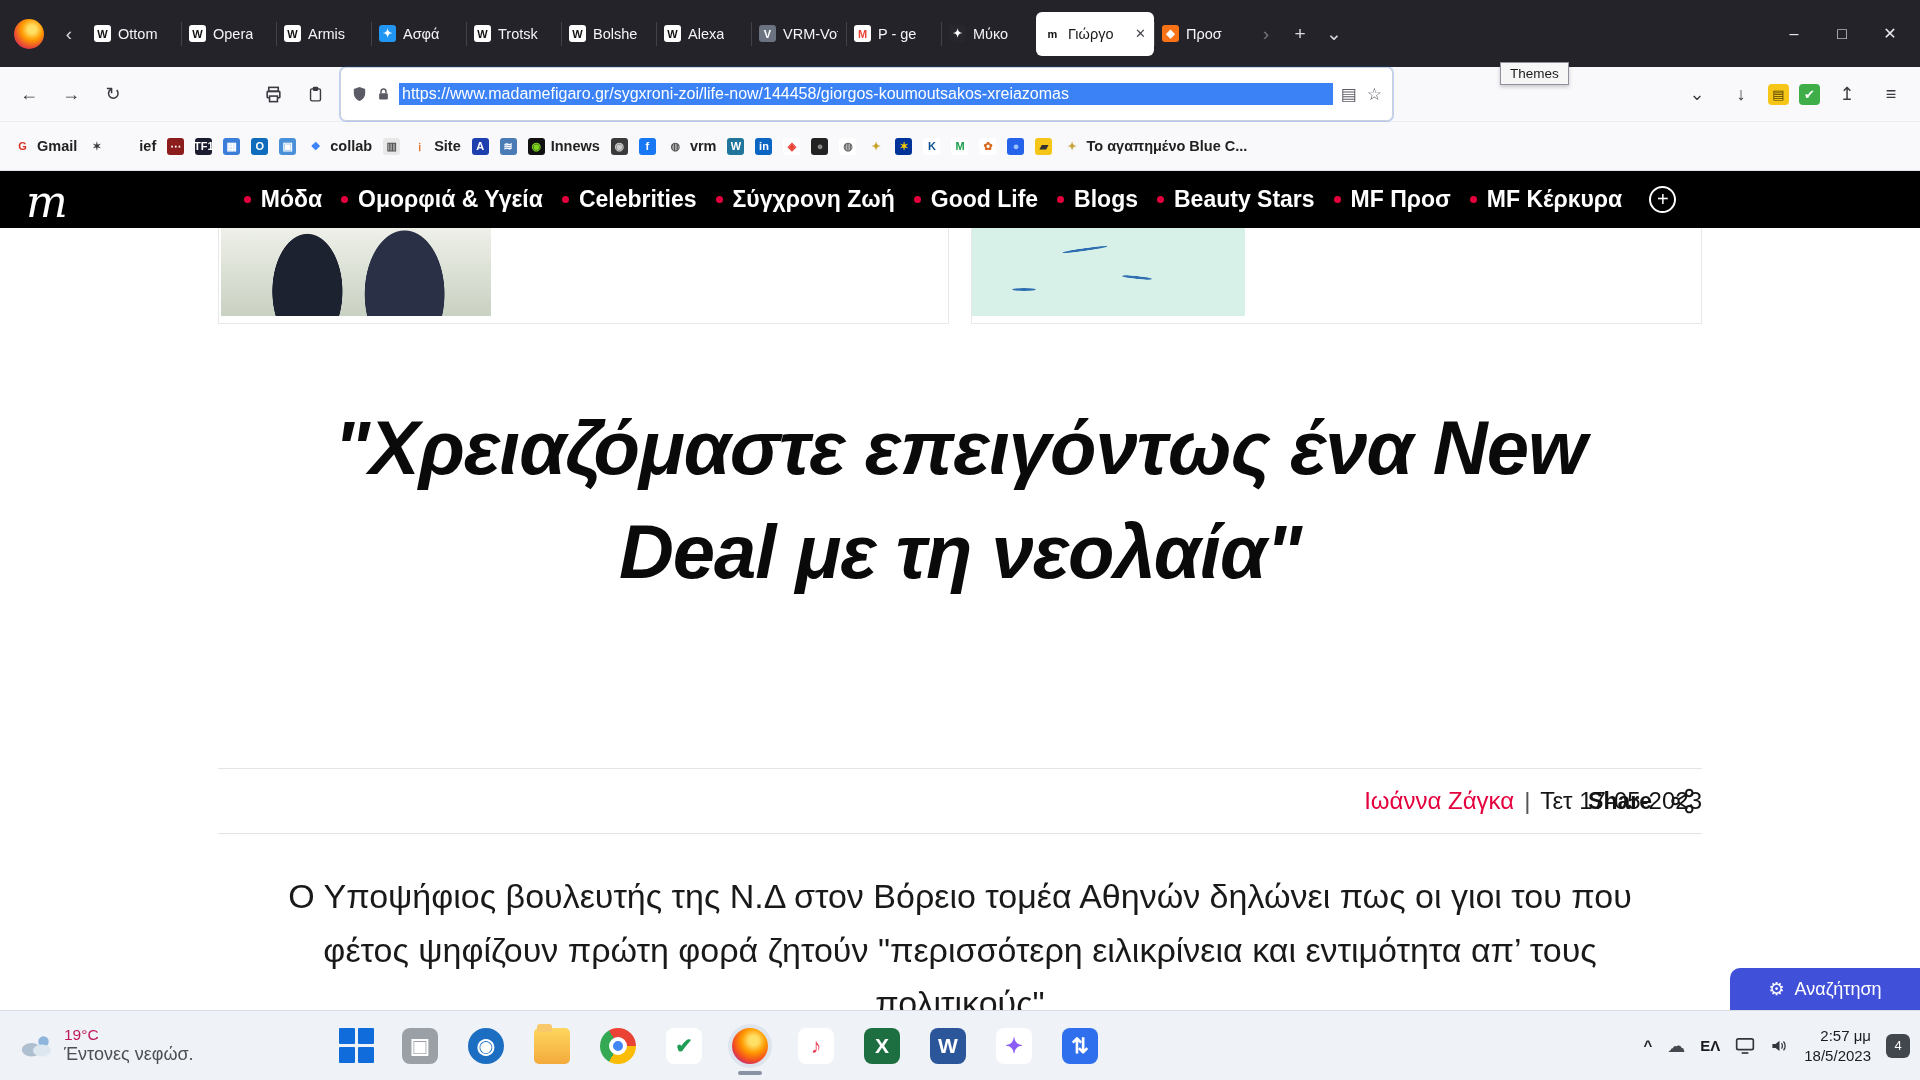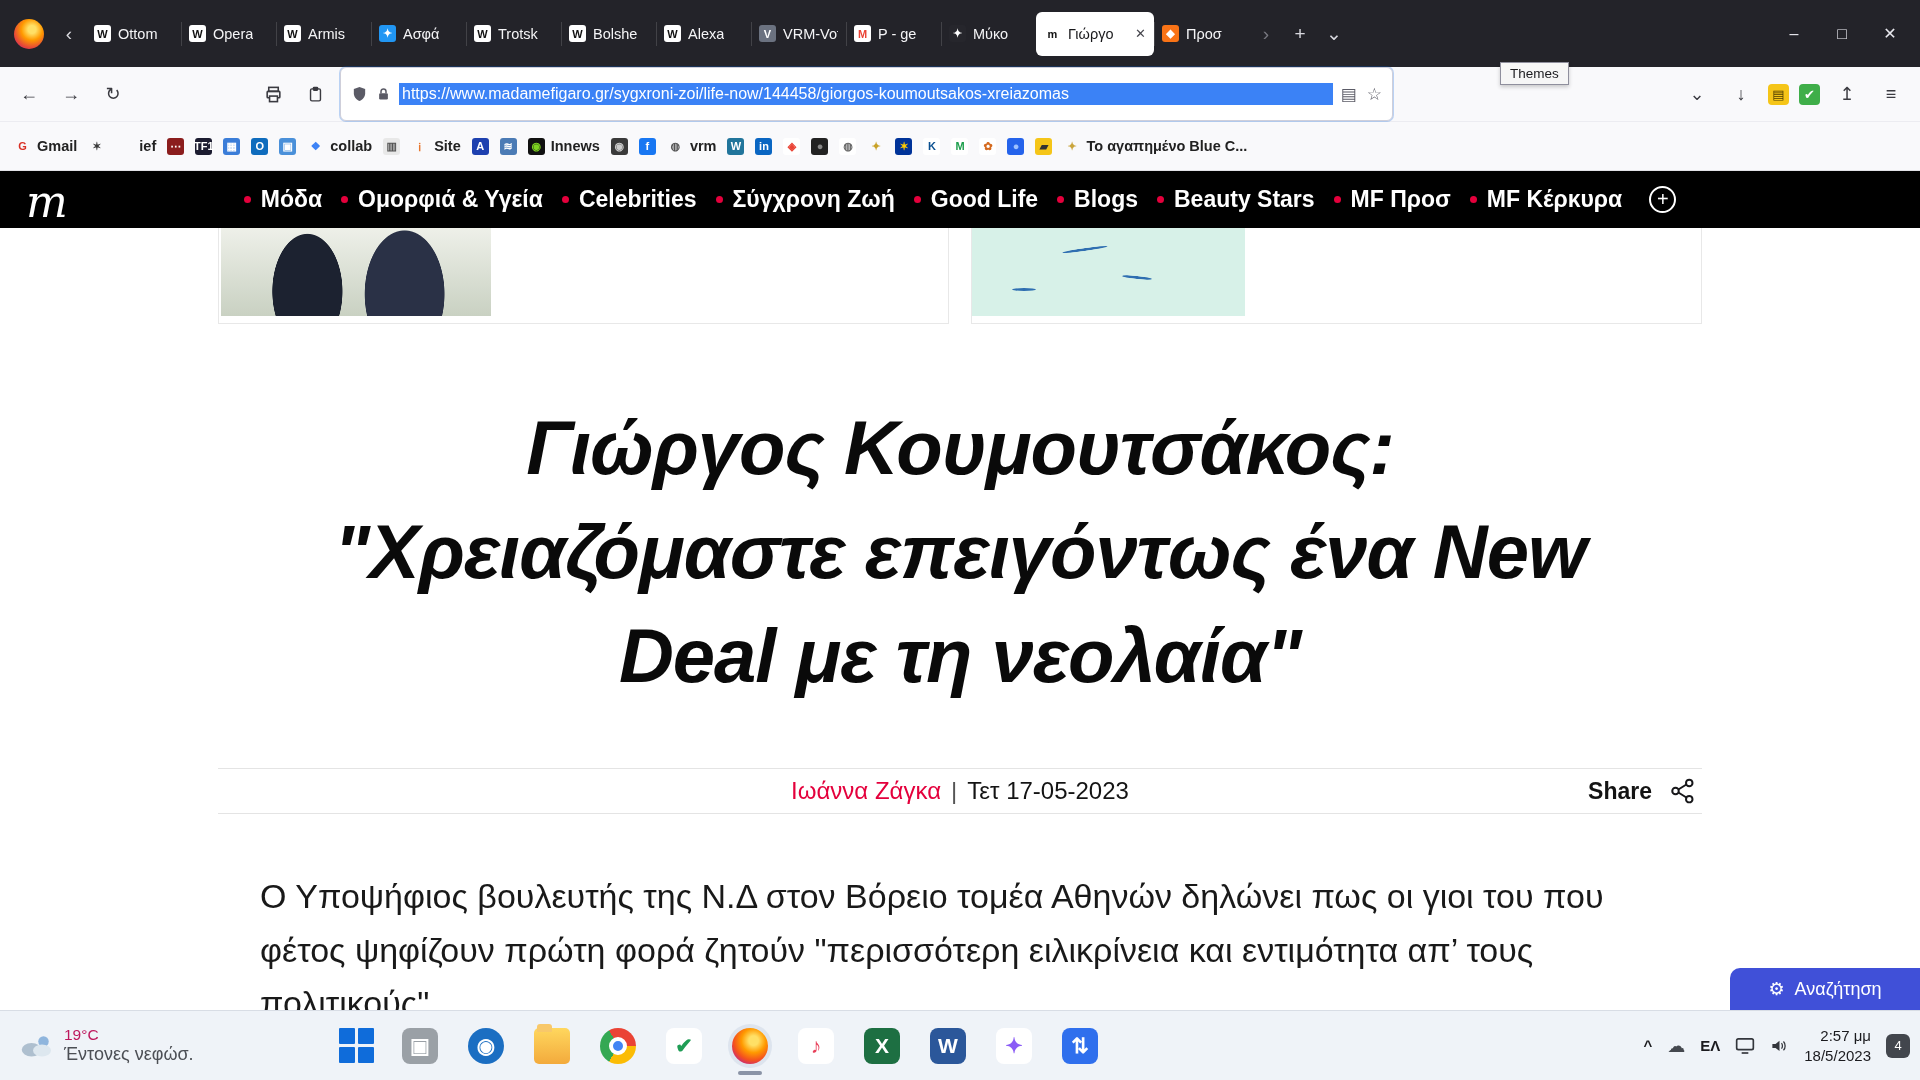--- a/index.html
+++ b/index.html
@@ -55,26 +55,26 @@
   .card1{left:0;width:731px}
   .card2{left:753px;width:731px}
   .card-img{position:absolute;top:0;bottom:7px}
   .img-people{left:2px;width:270px;background:
       radial-gradient(58px 95px at 32% 72%,#1c2230 0 60%,transparent 61%),
       radial-gradient(66px 105px at 68% 75%,#2a3146 0 60%,transparent 61%),
       linear-gradient(#eef0e9,#c9d1c2)}
   .img-mint{left:0;width:273px;background:#d7f1e8;overflow:hidden}
   .doodle{position:absolute;border-bottom:3px solid #2f6fb1;width:46px;border-radius:50%}
   .headline{position:absolute;top:168px;left:0;right:0;text-align:center;font-family:"DejaVu Serif",serif;font-style:italic;font-size:76px;line-height:1.37;color:#0a0a0a;letter-spacing:-1px}
-  .byline{position:absolute;top:540px;left:0;right:0;height:46px;border-top:1px solid #e4e4e4;border-bottom:1px solid #e4e4e4;display:flex;align-items:center;justify-content:center;font-size:24px;color:#141414}
+  .byline{position:absolute;top:540px;left:0;right:0;height:66px;border-top:1px solid #e4e4e4;border-bottom:1px solid #e4e4e4;display:flex;align-items:center;justify-content:flex-end;font-size:24px;color:#141414}
   .author{color:#e4003c;cursor:pointer}
   .sep{margin:0 10px;color:#555}
   .date{font-weight:400}
   .share{position:absolute;right:4px;display:flex;gap:16px;align-items:center;font-weight:700;font-size:23px}
-  .bodytext{position:absolute;top:642px;left:50%;transform:translateX(-50%);width:1400px;text-align:left;font-size:34px;line-height:1.58;color:#191919}
+  .bodytext{position:absolute;top:642px;left:50%;transform:translateX(-50%);width:1400px;text-align:center;font-size:34px;line-height:1.58;color:#191919}
   .privacy{position:absolute;right:0;bottom:70px;width:190px;height:42px;background:#4050d8;color:#fff;display:flex;align-items:center;justify-content:center;gap:10px;font-size:18px;border-radius:10px 0 0 0;z-index:40;cursor:pointer}
 
   
   .taskbar{position:absolute;left:0;right:0;bottom:0;height:70px;background:#eff3f8;border-top:1px solid #d8dde5;z-index:50}
   .weather{position:absolute;left:0;top:0;bottom:0;display:flex;align-items:center;gap:10px;padding:0 18px}
   .wtemp{font-size:15.5px;color:#be185d}
   .wdesc{font-size:18px;color:#4c4f55}
   .centergroup{position:absolute;left:336px;top:0;bottom:0;display:flex;align-items:center;gap:22px}
   .start{width:40px;height:40px;display:grid;grid-template-columns:16px 16px;grid-template-rows:16px 16px;gap:3px;place-content:center}
   .start i{background:#0f6cda;border-radius:1px}
@@ -445,21 +445,20 @@
       </div>
       <div class="card card2">
         <div class="card-img img-mint">
           <span class="doodle" style="left:90px;top:20px;transform:rotate(-8deg)"></span>
           <span class="doodle" style="left:150px;top:48px;width:30px;transform:rotate(6deg)"></span>
           <span class="doodle" style="left:40px;top:60px;width:24px"></span>
         </div>
       </div>
 
       <h1 class="headline">
-        <span style="display:block">Γιώργος Κουμουτσάκος:</span>
         <span style="display:block">"Χρειαζόμαστε επειγόντως ένα New</span>
         <span style="display:block">Deal με τη νεολαία"</span>
       </h1>
 
       <div class="byline">
         <span class="author">Ιωάννα Ζάγκα</span>
         <span class="sep">|</span>
         <span class="date">Τετ 17-05-2023</span>
         <span class="share">
           <span>Share</span>

